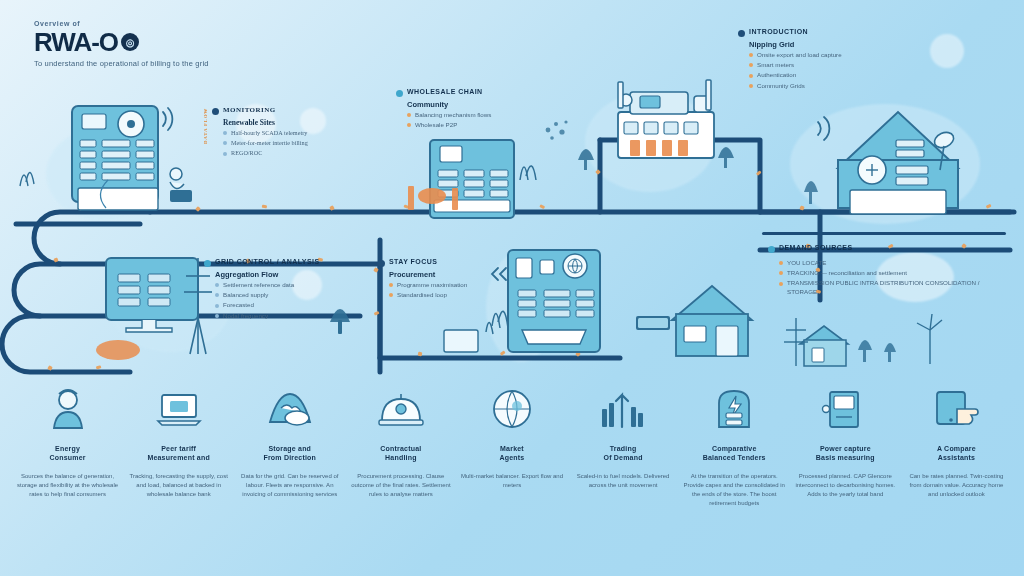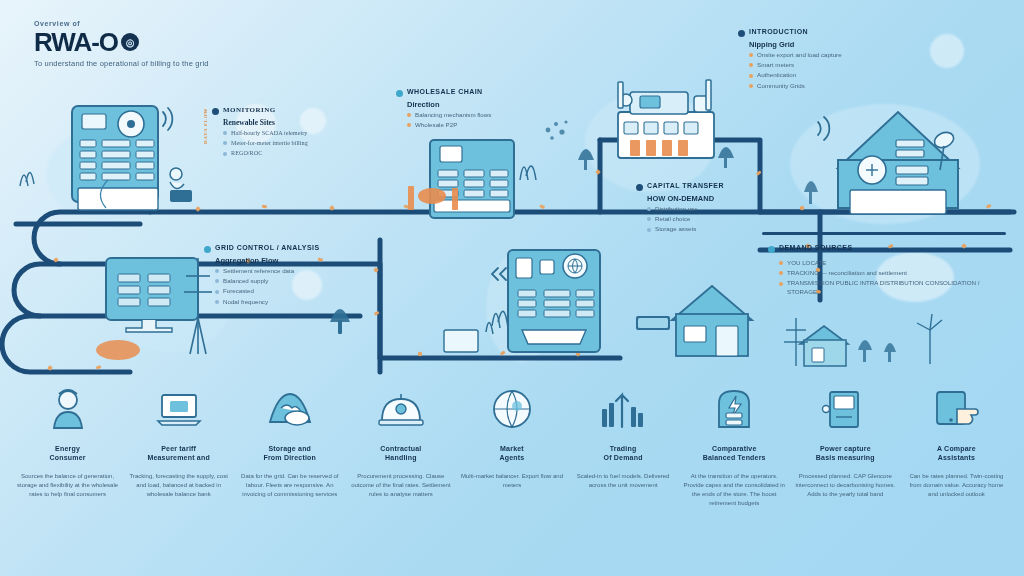--- a/index.html
+++ b/index.html
@@ -387,21 +387,21 @@
         <span class="p-dot"></span>
         <span class="p-txt">REGO/ROC</span>
       </div>
   </div>
 
   <div class="panel" style="left:396px;top:88px;width:170px;">
     <div class="p-head">
       <span class="p-bullet teal"></span>
       <span class="p-title">WHOLESALE CHAIN</span>
     </div>
-    <div class="p-sub">Direction</div>
+    <div class="p-sub">Community</div>
     <div class="p-line">
         <span class="p-dot o"></span>
         <span class="p-txt">Balancing mechanism flows</span>
       </div>
     <div class="p-line">
         <span class="p-dot o"></span>
         <span class="p-txt">Wholesale P2P</span>
       </div>
   </div>
 
@@ -422,21 +422,21 @@
     <div class="p-line">
         <span class="p-dot o"></span>
         <span class="p-txt">Authentication</span>
       </div>
     <div class="p-line">
         <span class="p-dot o"></span>
         <span class="p-txt">Community Grids</span>
       </div>
   </div>
 
-  <div class="panel" style="left:204px;top:244px;width:160px;">
+  <div class="panel" style="left:204px;top:258px;width:160px;">
     <div class="p-head">
       <span class="p-bullet teal"></span>
       <span class="p-title">GRID CONTROL / ANALYSIS</span>
     </div>
     <div class="p-sub">Aggregation Flow</div>
     <div class="p-line">
         <span class="p-dot"></span>
         <span class="p-txt">Settlement reference data</span>
       </div>
     <div class="p-line">
@@ -446,40 +446,36 @@
     <div class="p-line">
         <span class="p-dot"></span>
         <span class="p-txt">Forecasted</span>
       </div>
     <div class="p-line">
         <span class="p-dot"></span>
         <span class="p-txt">Nodal frequency</span>
       </div>
   </div>
 
-
-  <div class="panel" style="left:636px;top:182px;width:130px;">
+  <div class="panel" style="left:378px;top:258px;width:150px;">
     <div class="p-head">
       <span class="p-bullet"></span>
-      <span class="p-title">CAPITAL TRANSFER</span>
-    </div>
-    <div class="p-sub">HOW ON-DEMAND</div>
-    <div class="p-line">
-        <span class="p-dot"></span>
-        <span class="p-txt">Distribution use</span>
-      </div>
-    <div class="p-line">
-        <span class="p-dot"></span>
-        <span class="p-txt">Retail choice</span>
-      </div>
-    <div class="p-line">
-        <span class="p-dot"></span>
-        <span class="p-txt">Storage assets</span>
-      </div>
-  </div>
+      <span class="p-title">STAY FOCUS</span>
+    </div>
+    <div class="p-sub">Procurement</div>
+    <div class="p-line">
+        <span class="p-dot o"></span>
+        <span class="p-txt">Programme maximisation</span>
+      </div>
+    <div class="p-line">
+        <span class="p-dot o"></span>
+        <span class="p-txt">Standardised loop</span>
+      </div>
+  </div>
+
 
   <div class="rule" style="left:762px;top:232px;width:244px;"></div>
   <div class="panel" style="left:768px;top:244px;width:236px;">
     <div class="p-head">
       <span class="p-bullet teal"></span>
       <span class="p-title">DEMAND SOURCES</span>
     </div>
     <div class="p-line" style="margin-top:6px">
         <span class="p-dot o"></span>
         <span class="p-txt">YOU LOCATE</span>

